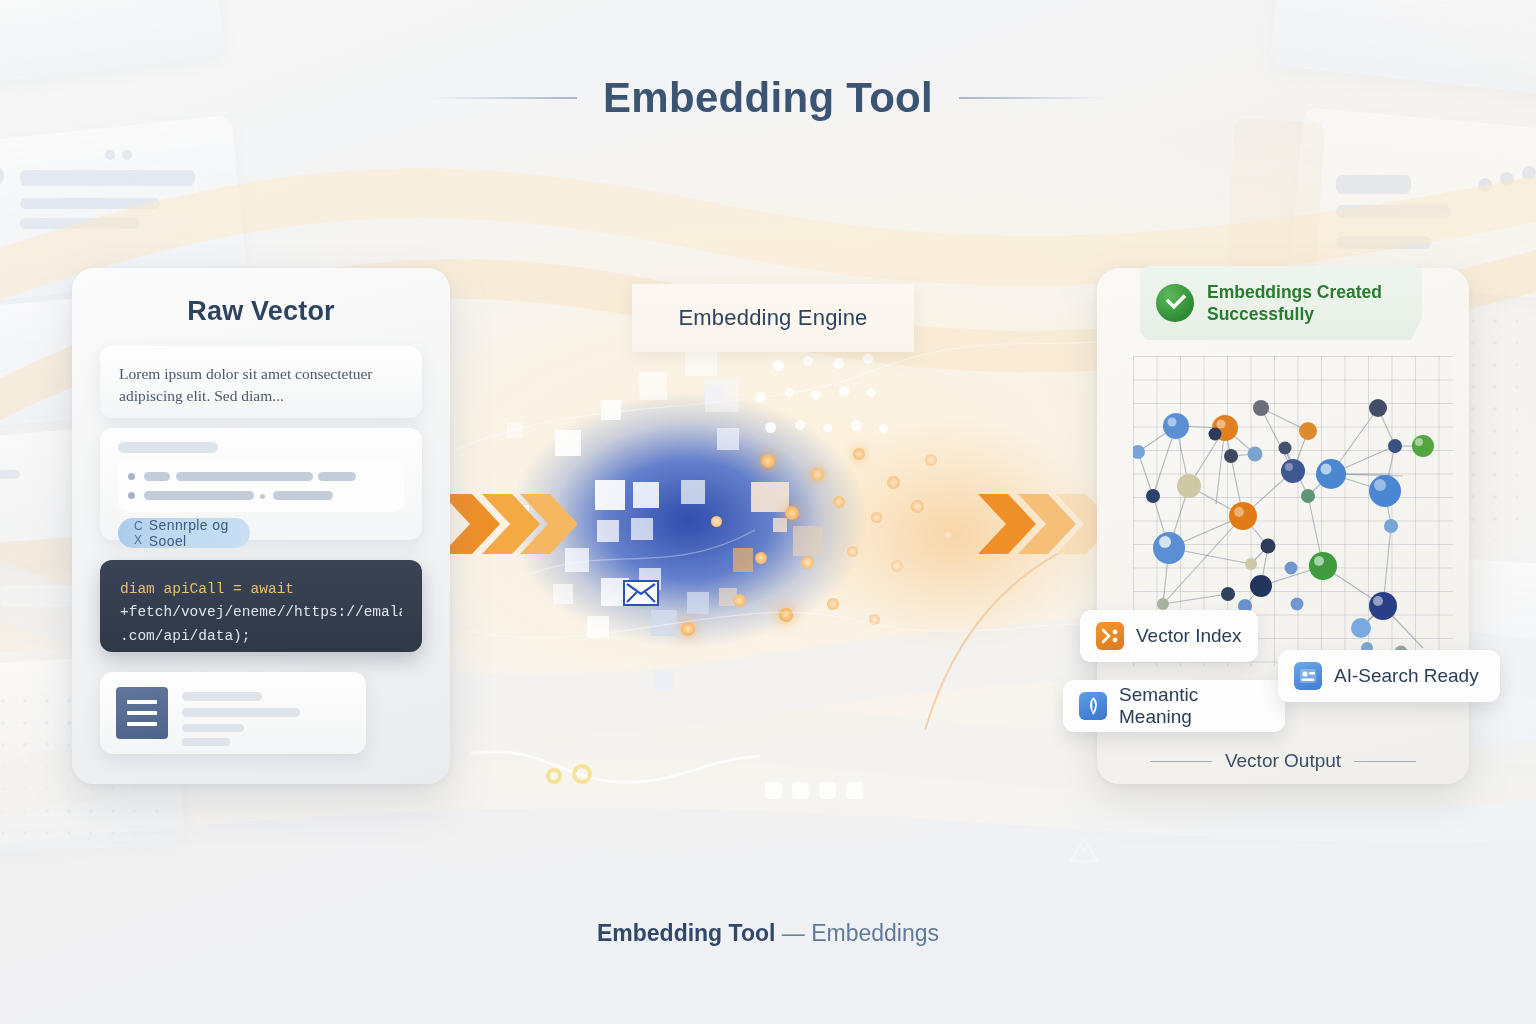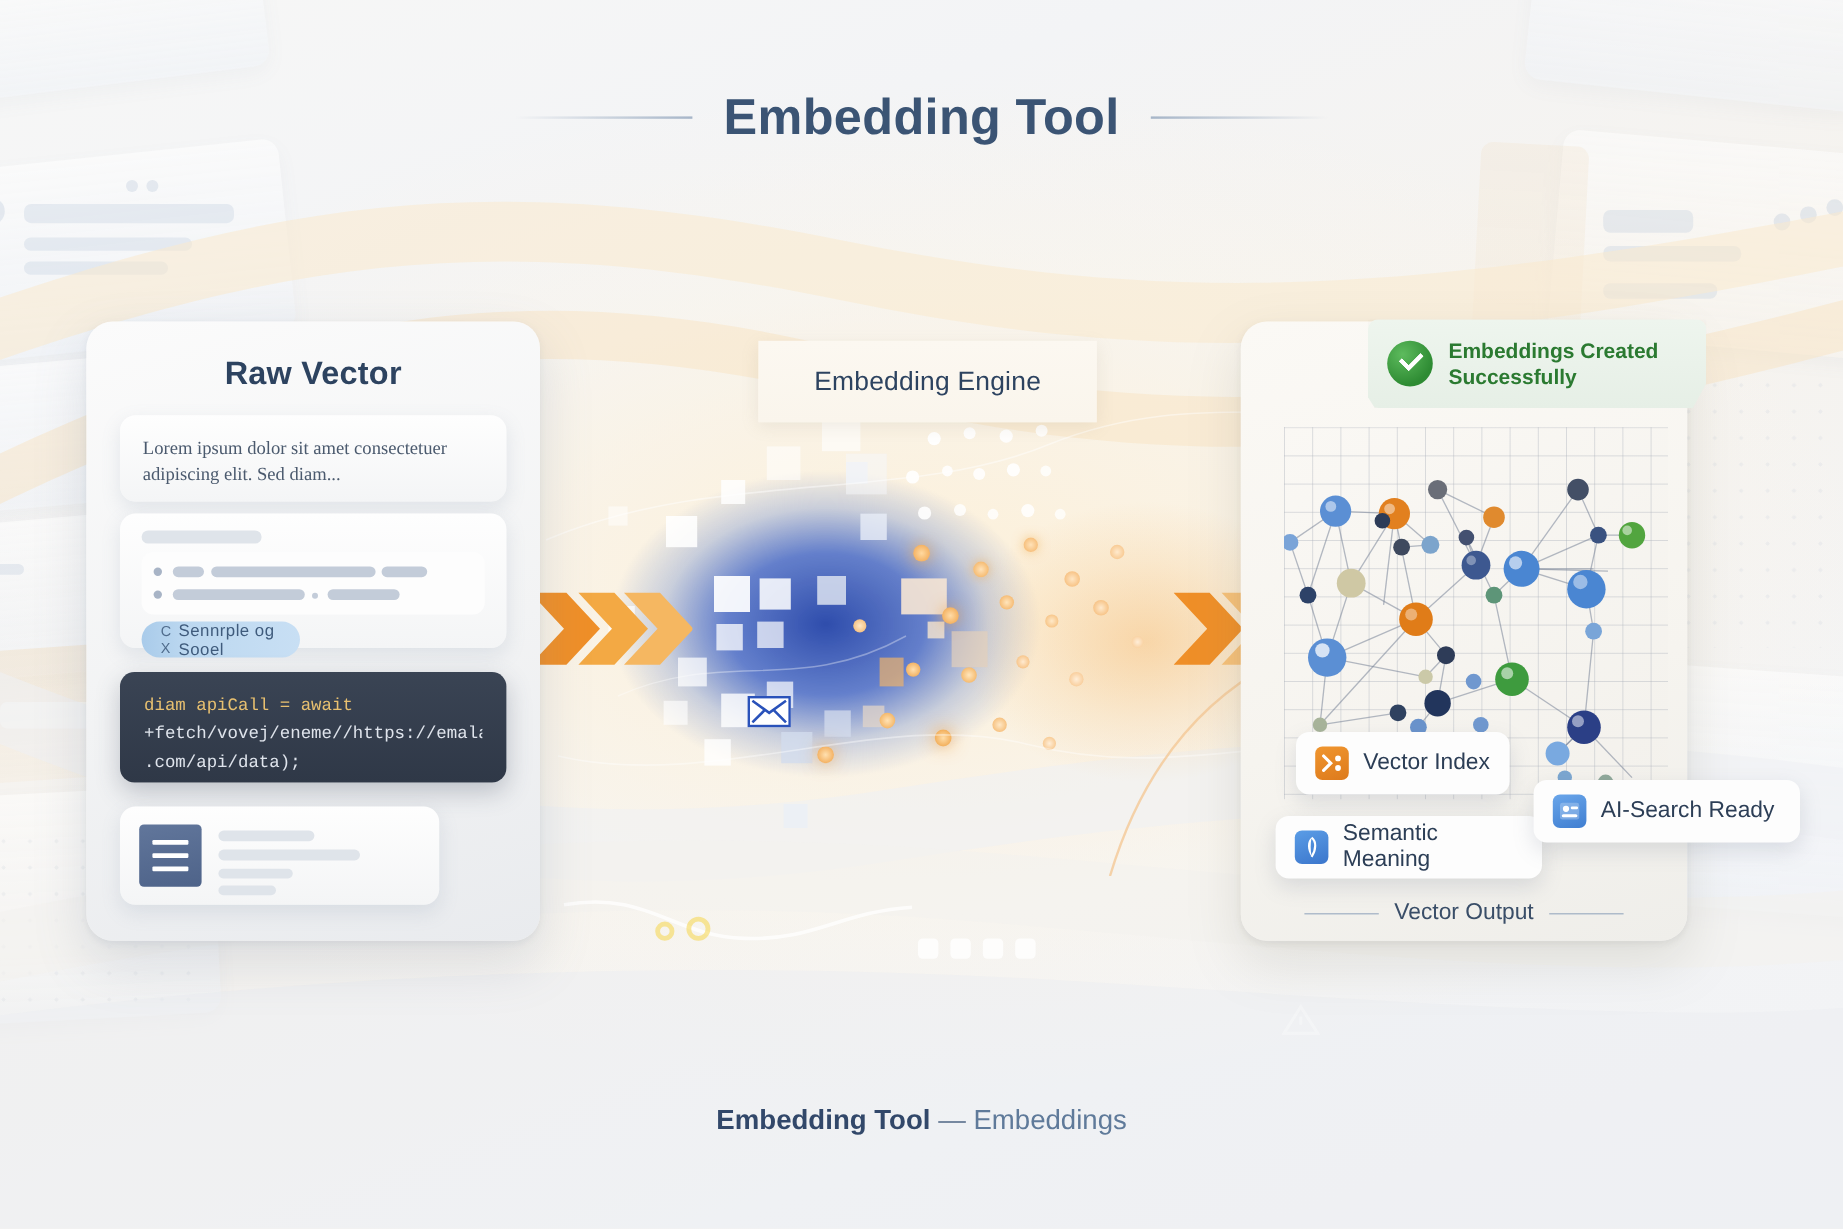--- a/index.html
+++ b/index.html
@@ -97,21 +97,21 @@
 
   .engine-label{
     position:absolute; left:632px; top:284px; width:282px; height:68px;
     background:linear-gradient(180deg,#fcf8f1,#faf5ec);
     display:flex; align-items:center; justify-content:center;
     font-size:22px; color:#2d4360; font-weight:400; letter-spacing:.2px;
     box-shadow:0 4px 14px rgba(150,140,120,.14);
   }
 
   .panel-right{
-    position:absolute; left:1034px; top:268px; width:372px; height:516px;
+    position:absolute; left:1097px; top:268px; width:372px; height:516px;
     border-radius:22px;
     background:linear-gradient(165deg,#fbf9f5 0%,#f6f4ef 60%,#efeeea 100%);
     box-shadow:0 18px 44px rgba(130,125,110,.18), 0 2px 6px rgba(120,120,115,.10);
   }
   .graphbox{
     position:absolute; left:36px; top:88px; width:320px; height:310px;
     background:
       linear-gradient(rgba(172,178,188,.42) 1px, transparent 1px) 0 0/23.5px 23.5px,
       linear-gradient(90deg, rgba(172,178,188,.42) 1px, transparent 1px) 0 0/23.5px 23.5px,
       linear-gradient(150deg,#faf8f4,#f3f1ec);

